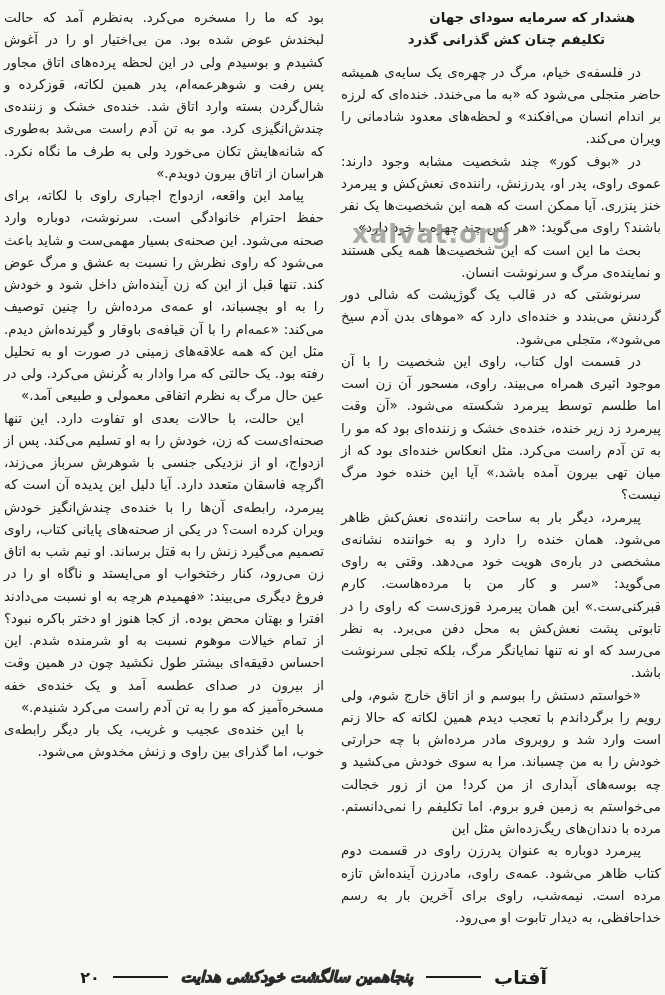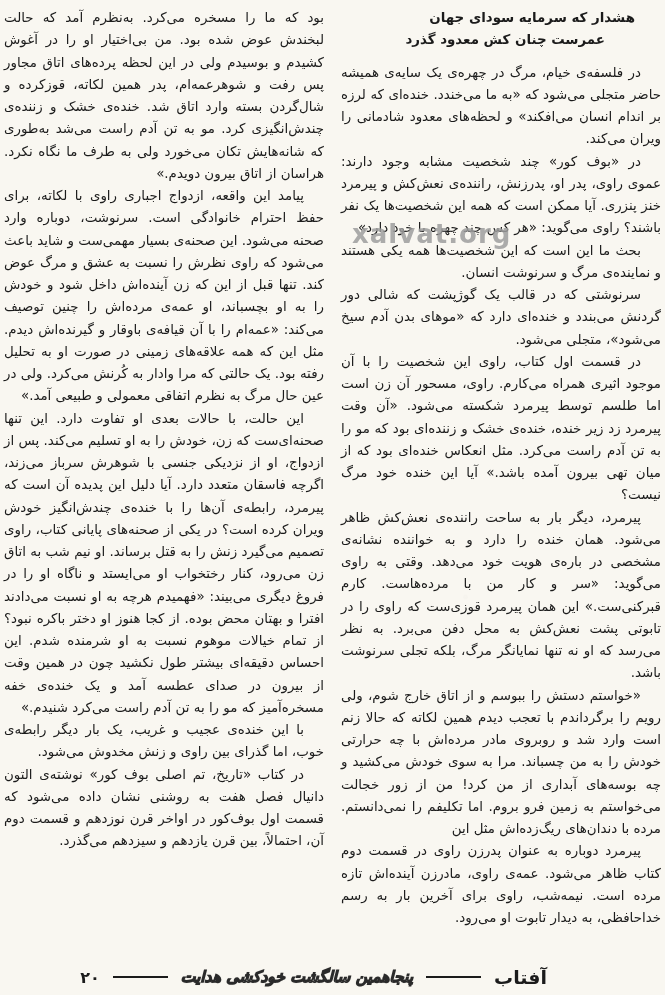--- a/index.html
+++ b/index.html
@@ -93,38 +93,37 @@
 </head>
 <body>
 
 <div class="page" dir="rtl">
 
   <div class="columns">
 
     <div class="col col-right">
       <div class="poem">
         <div class="poem-line l1">هشدار که سرمایه سودای جهان</div>
-        <div class="poem-line l2">عمرست چنان کش معدود گذرد</div>
+        <div class="poem-line l2">تکلیفم چنان کش گذرانی گذرد</div>
       </div>
       <p class="para">در فلسفه‌ی خیام، مرگ در چهره‌ی یک سایه‌ی همیشه حاضر متجلی می‌شود که «به ما می‌خندد. خنده‌ای که لرزه بر اندام انسان می‌افکند» و لحظه‌های معدود شادمانی را ویران می‌کند.</p>
         <p class="para">در «بوف کور» چند شخصیت مشابه وجود دارند: عموی راوی، پدر او، پدرزنش، راننده‌ی نعش‌کش و پیرمرد خنز پنزری. آیا ممکن است که همه این شخصیت‌ها یک نفر باشند؟ راوی می‌گوید: «هر کس چند چهره با خود دارد»</p>
         <p class="para">بحث ما این است که این شخصیت‌ها همه یکی هستند و نماینده‌ی مرگ و سرنوشت انسان.</p>
         <p class="para">سرنوشتی که در قالب یک گوژپشت که شالی دور گردنش می‌بندد و خنده‌ای دارد که «موهای بدن آدم سیخ می‌شود»، متجلی می‌شود.</p>
-        <p class="para">در قسمت اول کتاب، راوی این شخصیت را با آن موجود اثیری همراه می‌کارم. راوی، مسحور آن زن است اما طلسم توسط پیرمرد شکسته می‌شود. «آن وقت پیرمرد زد زیر خنده، خنده‌ی خشک و زننده‌ای بود که مو را به تن آدم راست می‌کرد. مثل انعکاس خنده‌ای بود که از میان تهی بیرون آمده باشد.» آیا این خنده خود مرگ نیست؟</p>
+        <p class="para">در قسمت اول کتاب، راوی این شخصیت را با آن موجود اثیری همراه می‌بیند. راوی، مسحور آن زن است اما طلسم توسط پیرمرد شکسته می‌شود. «آن وقت پیرمرد زد زیر خنده، خنده‌ی خشک و زننده‌ای بود که مو را به تن آدم راست می‌کرد. مثل انعکاس خنده‌ای بود که از میان تهی بیرون آمده باشد.» آیا این خنده خود مرگ نیست؟</p>
         <p class="para">پیرمرد، دیگر بار به ساحت راننده‌ی نعش‌کش ظاهر می‌شود. همان خنده را دارد و به خواننده نشانه‌ی مشخصی در باره‌ی هویت خود می‌دهد. وقتی به راوی می‌گوید: «سر و کار من با مرده‌هاست. کارم قبرکنی‌ست.» این همان پیرمرد قوزی‌ست که راوی را در تابوتی پشت نعش‌کش به محل دفن می‌برد. به نظر می‌رسد که او نه تنها نمایانگر مرگ، بلکه تجلی سرنوشت باشد.</p>
         <p class="para">«خواستم دستش را ببوسم و از اتاق خارج شوم، ولی رویم را برگرداندم با تعجب دیدم همین لکاته که حالا زنم است وارد شد و روبروی مادر مرده‌اش با چه حرارتی خودش را به من چسباند. مرا به سوی خودش می‌کشید و چه بوسه‌های آبداری از من کرد! من از زور خجالت می‌خواستم به زمین فرو بروم. اما تکلیفم را نمی‌دانستم. مرده با دندان‌های ریگ‌زده‌اش مثل این</p>
         <p class="para">پیرمرد دوباره به عنوان پدرزن راوی در قسمت دوم کتاب ظاهر می‌شود. عمه‌ی راوی، مادرزن آینده‌اش تازه مرده است. نیمه‌شب، راوی برای آخرین بار به رسم خداحافظی، به دیدار تابوت او می‌رود.</p>
     </div>
 
     <div class="col col-left">
       <p class="para">بود که ما را مسخره می‌کرد. به‌نظرم آمد که حالت لبخندش عوض شده بود. من بی‌اختیار او را در آغوش کشیدم و بوسیدم ولی در این لحظه پرده‌های اتاق مجاور پس رفت و شوهرعمه‌ام، پدر همین لکاته، قوزکرده و شال‌گردن بسته وارد اتاق شد. خنده‌ی خشک و زننده‌ی چندش‌انگیزی کرد. مو به تن آدم راست می‌شد به‌طوری که شانه‌هایش تکان می‌خورد ولی به طرف ما نگاه نکرد. هراسان از اتاق بیرون دویدم.»</p>
         <p class="para">پیامد این واقعه، ازدواج اجباری راوی با لکاته، برای حفظ احترام خانوادگی است. سرنوشت، دوباره وارد صحنه می‌شود. این صحنه‌ی بسیار مهمی‌ست و شاید باعث می‌شود که راوی نظرش را نسبت به عشق و مرگ عوض کند. تنها قبل از این که زن آینده‌اش داخل شود و خودش را به او بچسباند، او عمه‌ی مرده‌اش را چنین توصیف می‌کند: «عمه‌ام را با آن قیافه‌ی باوقار و گیرنده‌اش دیدم. مثل این که همه علاقه‌های زمینی در صورت او به تحلیل رفته بود. یک حالتی که مرا وادار به کُرنش می‌کرد. ولی در عین حال مرگ به نظرم اتفاقی معمولی و طبیعی آمد.»</p>
         <p class="para">این حالت، با حالات بعدی او تفاوت دارد. این تنها صحنه‌ای‌ست که زن، خودش را به او تسلیم می‌کند. پس از ازدواج، او از نزدیکی جنسی با شوهرش سرباز می‌زند، اگرچه فاسقان متعدد دارد. آیا دلیل این پدیده آن است که پیرمرد، رابطه‌ی آن‌ها را با خنده‌ی چندش‌انگیز خودش ویران کرده است؟ در یکی از صحنه‌های پایانی کتاب، راوی تصمیم می‌گیرد زنش را به قتل برساند. او نیم شب به اتاق زن می‌رود، کنار رختخواب او می‌ایستد و ناگاه او را در فروغ دیگری می‌بیند: «فهمیدم هرچه به او نسبت می‌دادند افترا و بهتان محض بوده. از کجا هنوز او دختر باکره نبود؟ از تمام خیالات موهوم نسبت به او شرمنده شدم. این احساس دقیقه‌ای بیشتر طول نکشید چون در همین وقت از بیرون در صدای عطسه آمد و یک خنده‌ی خفه مسخره‌آمیز که مو را به تن آدم راست می‌کرد شنیدم.»</p>
         <p class="para">با این خنده‌ی عجیب و غریب، یک بار دیگر رابطه‌ی خوب، اما گذرای بین راوی و زنش مخدوش می‌شود.</p>
-        <p class="para">در کتاب «تاریخ، تم اصلی بوف کور» نوشته‌ی التون دانیال فصل هفت به روشنی نشان داده می‌شود که قسمت اول بوف‌کور در اواخر قرن نوزدهم و قسمت دوم آن، احتمالاً، بین قرن یازدهم و سیزدهم می‌گذرد.</p>
     </div>
 
   </div>
 
   <div class="watermark">xalvat.org</div>
 
   <div class="footer">
     <span class="mag">آفتاب</span>
     <span class="rule"></span>
     <span class="sect">پنجاهمین سالگشت خودکشی هدایت</span>

